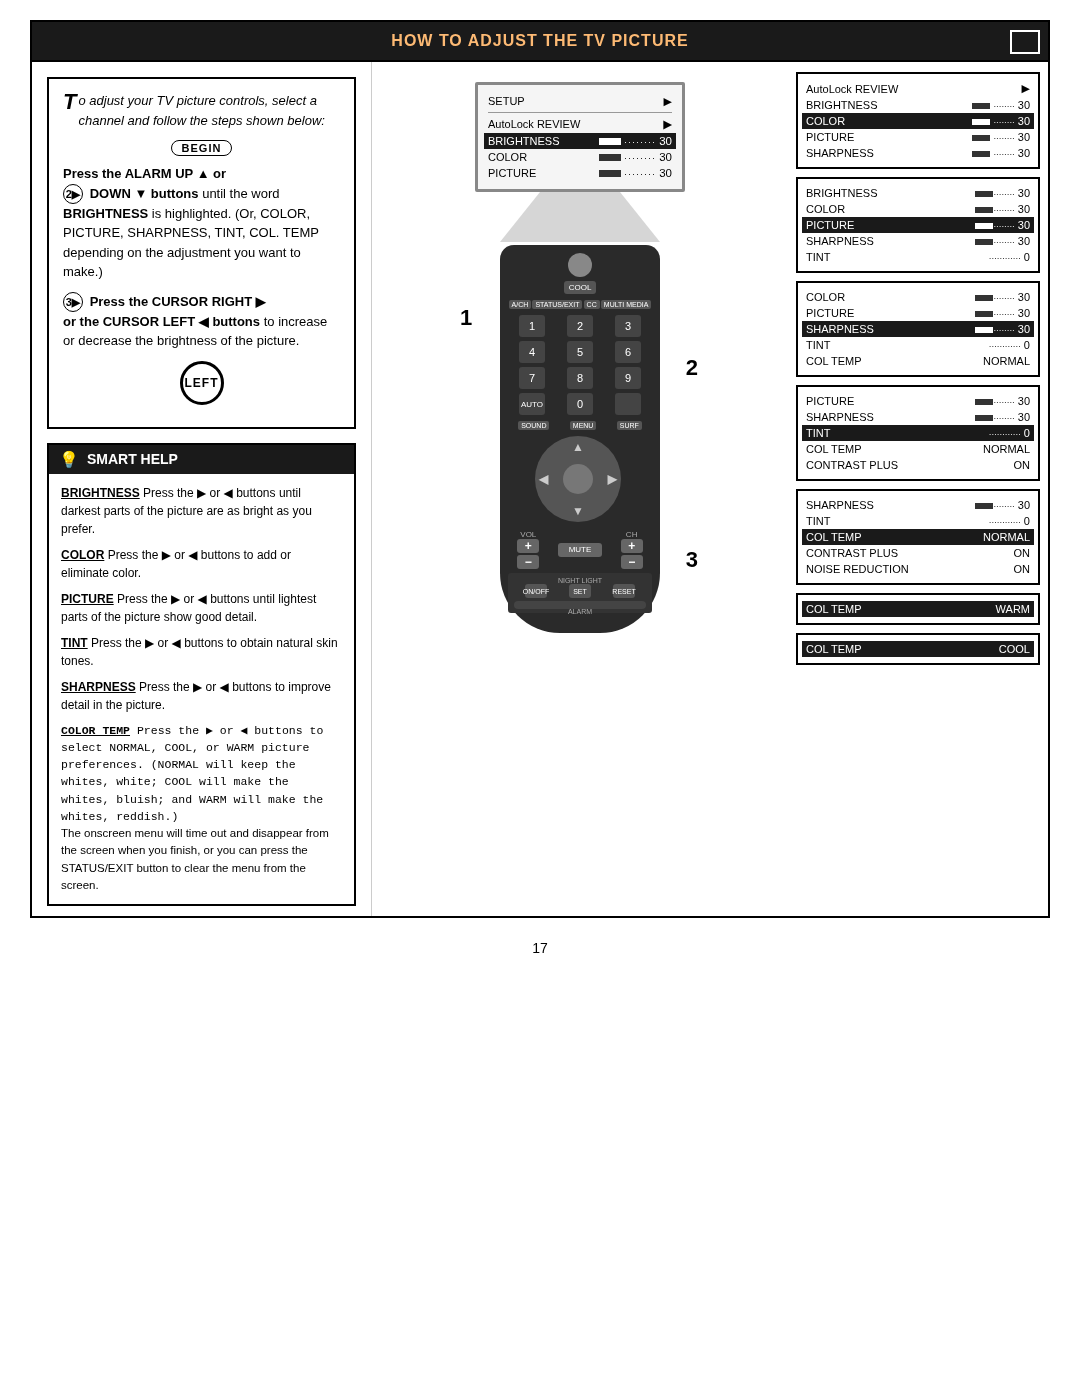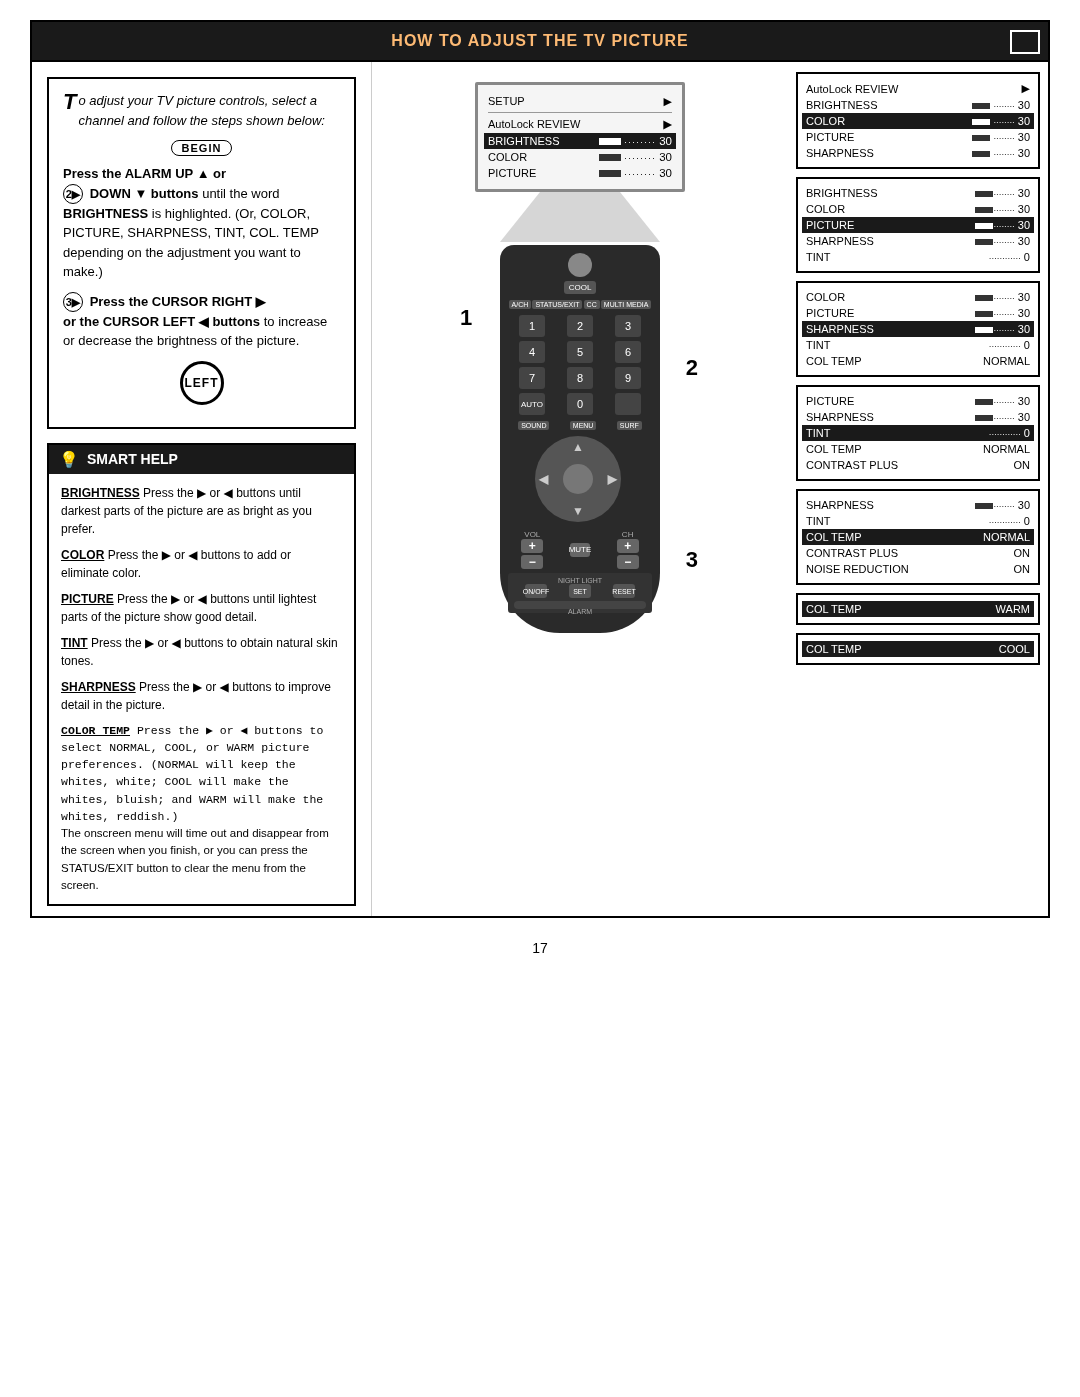--- a/index.html
+++ b/index.html
@@ -330,21 +330,21 @@
       background: #666;
       border-radius: 3px;
       display: flex;
       align-items: center;
       justify-content: center;
       color: #fff;
       font-size: 12px;
       font-weight: bold;
     }
     .mute-btn {
-      width: 20px;
+      width: 44px;
       height: 14px;
       background: #666;
       border-radius: 3px;
       display: flex;
       align-items: center;
       justify-content: center;
       color: #fff;
       font-size: 8px;
     }
     .remote-bottom-panel {

